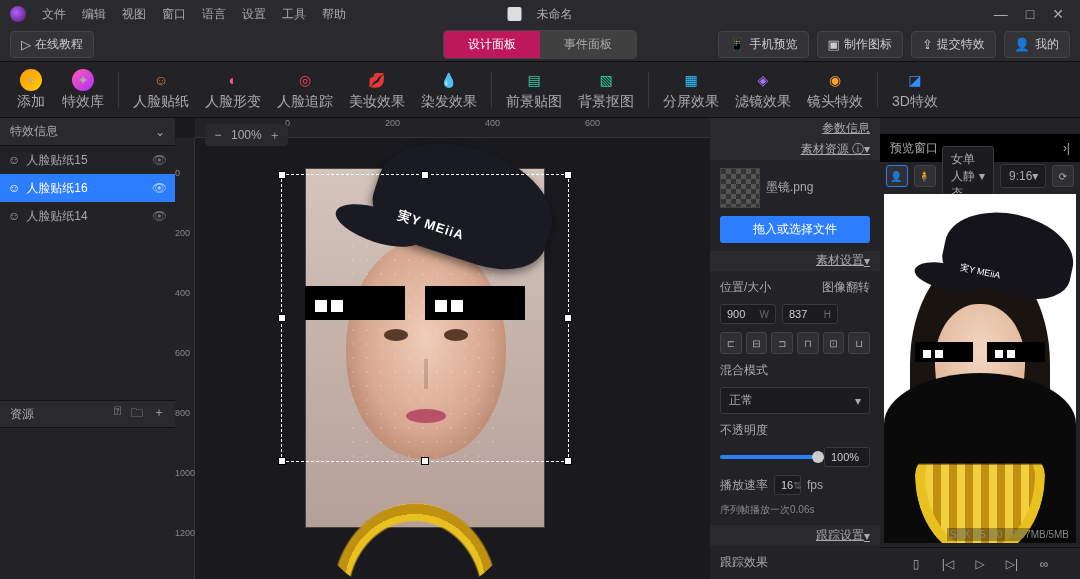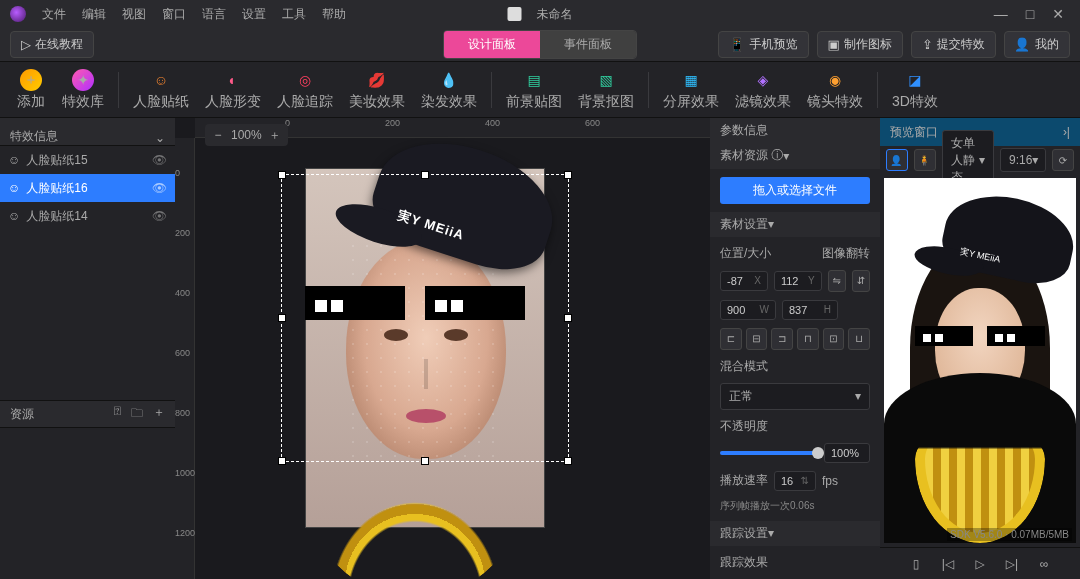--- a/index.html
+++ b/index.html
@@ -9,30 +9,30 @@
 .menubar .menu-item { padding:0 8px; cursor:pointer; }
 .title-center { position:absolute; left:50%; transform:translateX(-50%); display:flex; align-items:center; gap:15px; }
 .title-center .doc-icon { width:14px; height:14px; background:#ddd; border-radius:2px; display:inline-block; }
 .win-ctrl { margin-left:auto; display:flex; gap:18px; padding-right:6px; }
 .win-ctrl span { cursor:pointer; font-size:14px; }
 .toolbar { height:34px; background:#2a2a2e; display:flex; align-items:center; padding:0 10px; gap:8px; border-bottom:1px solid #111; }
 .btn { background:#333338; border:1px solid #444; border-radius:4px; padding:4px 10px; cursor:pointer; display:inline-flex; align-items:center; gap:4px; font-size:12px; color:#ccc; }
 .btn .ico { font-size:13px; }
 .tab-switch { position:absolute; left:50%; transform:translateX(-50%); display:flex; border-radius:4px; overflow:hidden; border:1px solid #444; }
 .tab-switch .tab { padding:5px 24px; background:#404040; cursor:pointer; }
-.tab-switch .tab.active { background:#ec4899; color:#fff; }
+.tab-switch .tab.active { background:#be185d; color:#fff; }
 .toolbar .right-btns { margin-left:auto; display:flex; gap:8px; }
 .tool-row { height:56px; background:#232327; display:flex; align-items:center; padding:0 10px; gap:4px; border-bottom:1px solid #111; }
 .tool-item { display:flex; flex-direction:column; align-items:center; gap:2px; padding:2px 6px; cursor:pointer; min-width:42px; }
 .tool-item .ticon { width:22px; height:22px; border-radius:50%; display:flex; align-items:center; justify-content:center; font-size:14px; }
 .tool-item .tlbl { font-size:14px; color:#aaa; white-space:nowrap; }
 .vsep { width:1px; height:36px; background:#3a3a3e; margin:0 4px; }
 .main { display:flex; height:461px; }
 .left-panel { width:175px; background:#232327; display:flex; flex-direction:column; }
-.panel-header { height:28px; display:flex; align-items:flex-end; padding:0 10px; background:#2a2a2e; border-bottom:1px solid #111; justify-content:space-between; }
+.panel-header { height:28px; display:flex; align-items:center; padding:0 10px; background:#2a2a2e; border-bottom:1px solid #111; justify-content:space-between; }
 .layer-list { flex:0 0 auto; }
 .layer-item { height:28px; display:flex; align-items:center; padding:0 8px; gap:6px; cursor:pointer; }
 .layer-item.active { background:#2d7dff; color:#fff; }
 .layer-item .eye { margin-left:auto; opacity:.6; }
 .asset-header { height:28px; display:flex; align-items:center; padding:0 10px; background:#2a2a2e; border-top:1px solid #111; border-bottom:1px solid #111; gap:10px; margin-top:170px; }
 .asset-header .icons { margin-left:auto; display:flex; gap:10px; }
 .canvas-area { flex:1; background:#1a1a1e; position:relative; overflow:hidden; }
 .ruler-h { position:absolute; top:0; left:20px; right:0; height:20px; background:#232327; border-bottom:1px solid #333; }
 .ruler-v { position:absolute; top:20px; left:0; bottom:0; width:20px; background:#232327; border-right:1px solid #333; }
 .ruler-h .tick, .ruler-v .tick { position:absolute; font-size:9px; color:#888; }
@@ -53,35 +53,35 @@
 .cap { position:absolute; top:-20px; left:80px; width:180px; height:110px; background:#1a1a22; border-radius:60% 60% 40% 40%; transform:rotate(18deg); box-shadow:0 4px 10px rgba(0,0,0,.5); }
 .cap::after { content:"実Y MEiiA"; position:absolute; bottom:14px; left:30px; color:#fff; font-size:13px; font-weight:600; letter-spacing:1px; }
 .cap .brim{position:absolute;bottom:-10px;left:-30px;width:90px;height:34px;background:#1a1a22;border-radius:50%}
 .glasses { position:absolute; top:168px; left:130px; width:220px; height:34px; display:flex; justify-content:space-between; }
 .glasses .lens{width:100px;height:34px;background:#000;position:relative}
 .glasses .lens::before,.glasses .lens::after{content:"";position:absolute;width:12px;height:12px;background:#fff;top:14px}
 .glasses .lens::before{left:10px}.glasses .lens::after{left:26px}
 .chain { position:absolute; top:340px; left:130px; width:220px; height:140px; }
 .chain::before{content:"";position:absolute;inset:0;border:14px solid transparent;border-bottom:none;border-radius:50% 50% 0 0 / 80% 80% 0 0;background:repeating-radial-gradient(circle at 50% 0,#e8c020 0 10px,#c09010 10px 20px);-webkit-mask:radial-gradient(ellipse 50% 90% at 50% 0,transparent 60%,#000 62%,#000 74%,transparent 76%);mask:radial-gradient(ellipse 50% 90% at 50% 0,transparent 60%,#000 62%,#000 74%,transparent 76%);transform:rotate(180deg)}
 .right-panel { width:170px; background:#232327; display:flex; flex-direction:column; overflow-y:auto; }
-.section-head { height:28px; display:flex; align-items:center; padding:0 10px; background:#2a2a2e; justify-content:flex-start; cursor:pointer; }
+.section-head { height:28px; display:flex; align-items:center; padding:0 10px; background:#2a2a2e; justify-content:flex-end; cursor:pointer;text-decoration:underline; }
 .section-body { padding:8px 10px; display:flex; flex-direction:column; gap:8px; }
 .row { display:flex; align-items:center; gap:6px; }
 .input-box { background:#1c1c20; border:1px solid #3a3a3e; border-radius:3px; padding:3px 6px; color:#ccc; width:56px; font-size:11px; display:flex; align-items:center; justify-content:space-between; }
 .input-box .unit{color:#666;font-size:10px}
 .dropdown { background:#1c1c20; border:1px solid #3a3a3e; border-radius:3px; padding:4px 8px; display:flex; justify-content:space-between; align-items:center; cursor:pointer; }
 .align-btns { display:flex; gap:4px; }
 .align-btn { width:22px; height:22px; background:#2f2f34; border:1px solid #444; border-radius:3px; cursor:pointer; display:flex; align-items:center; justify-content:center; font-size:10px; }
 .slider-track { flex:1; height:4px; background:#3a3a3e; border-radius:2px; position:relative; }
 .slider-fill{position:absolute;left:0;top:0;bottom:0;background:#2d7dff;border-radius:2px}
 .slider-thumb{position:absolute;top:-4px;width:12px;height:12px;background:#ccc;border-radius:50%;cursor:pointer}
 .thumb-asset { width:40px; height:40px; background:repeating-conic-gradient(#555 0 25%,#333 0 50%) 0 0/10px 10px; border:1px solid #444; }
 .drop-btn { background:#2d7dff; color:#fff; text-align:center; padding:5px; border-radius:3px; cursor:pointer; }
 .preview-panel { width:200px; background:#232327; display:flex; flex-direction:column; }
-.preview-head { height:28px; display:flex; align-items:center; padding:0 10px; background:#0c4a6e; justify-content:space-between; }
+.preview-head { height:28px; display:flex; align-items:center; padding:0 10px; background:#000000; justify-content:space-between;margin-top:16px; }
 .preview-controls { height:28px; display:flex; align-items:center; padding:0 6px; gap:6px; background:#232327; }
 .preview-img { flex:1; margin:4px; background:#fff; position:relative; overflow:hidden; }
 .p-face{position:absolute;top:110px;left:50%;width:90px;height:120px;background:radial-gradient(ellipse 55% 60% at 50% 40%,#f2d5c0,#e0b89a);border-radius:48%;transform:translateX(-50%)}
 .p-hair{position:absolute;top:60px;left:50%;width:140px;height:220px;background:#1a1410;border-radius:50% 50% 20% 20%;transform:translateX(-50%)}
 .p-shirt{position:absolute;bottom:0;left:0;right:0;height:170px;background:#0a0a0a;border-radius:50% 50% 0 0/30% 30% 0 0}
 .p-cap{position:absolute;top:20px;left:60px;width:130px;height:80px;background:#14141a;border-radius:60% 60% 40% 40%;transform:rotate(12deg)}
 .p-cap::after{content:"実Y MEiiA";position:absolute;bottom:10px;left:20px;color:#fff;font-size:9px}
 .p-cap .brim{position:absolute;bottom:-8px;left:-24px;width:70px;height:26px;background:#14141a;border-radius:50%}
 .p-glasses{position:absolute;top:148px;left:50%;width:130px;height:20px;transform:translateX(-50%);display:flex;justify-content:space-between}
 .p-glasses .lens{width:58px;height:20px;background:#000;position:relative}
@@ -293,43 +293,35 @@
 
   <div class="right-panel">
     <div class="section-head">
         <span>参数信息</span>
       </div>
     <div class="section-head">
         <span>素材资源 ⓘ</span>
         <span>▾</span>
       </div>
     <div class="section-body">
+      <div class="row">
+          <div class="thumb-asset"></div>
+          <span>墨镜.png</span>
+        </div>
       <div class="drop-btn">拖入或选择文件</div>
     </div>
     <div class="section-head">
         <span>素材设置</span>
         <span>▾</span>
       </div>
     <div class="section-body">
       <div class="row" style="justify-content:space-between">
           <span>位置/大小</span>
           <span>图像翻转</span>
         </div>
-      <div class="row">
-        <div class="input-box">
-            <span>-87</span>
-            <span class="unit">X</span>
-          </div>
-        <div class="input-box">
-            <span>112</span>
-            <span class="unit">Y</span>
-          </div>
-        <div class="align-btn">⇋</div>
-        <div class="align-btn">⇵</div>
-      </div>
       <div class="row">
         <div class="input-box">
             <span>900</span>
             <span class="unit">W</span>
           </div>
         <div class="input-box">
             <span>837</span>
             <span class="unit">H</span>
           </div>
       </div>
@@ -351,21 +343,21 @@
         <div class="slider-track">
             <div class="slider-fill" style="width:100%"></div>
             <div class="slider-thumb" style="left:calc(100% - 6px)"></div>
           </div>
         <div class="input-box" style="width:46px">
             <span>100%</span>
           </div>
       </div>
       <div class="row">
         <span>播放速率</span>
-        <div class="input-box" style="width:42px">
+        <div class="input-box" style="width:27px">
             <span>16</span>
             <span class="unit">⇅</span>
           </div>
         <span>fps</span>
       </div>
       <div style="font-size:10px;color:#888">序列帧播放一次0.06s</div>
     </div>
     <div class="section-head">
         <span>跟踪设置</span>
         <span>▾</span>

